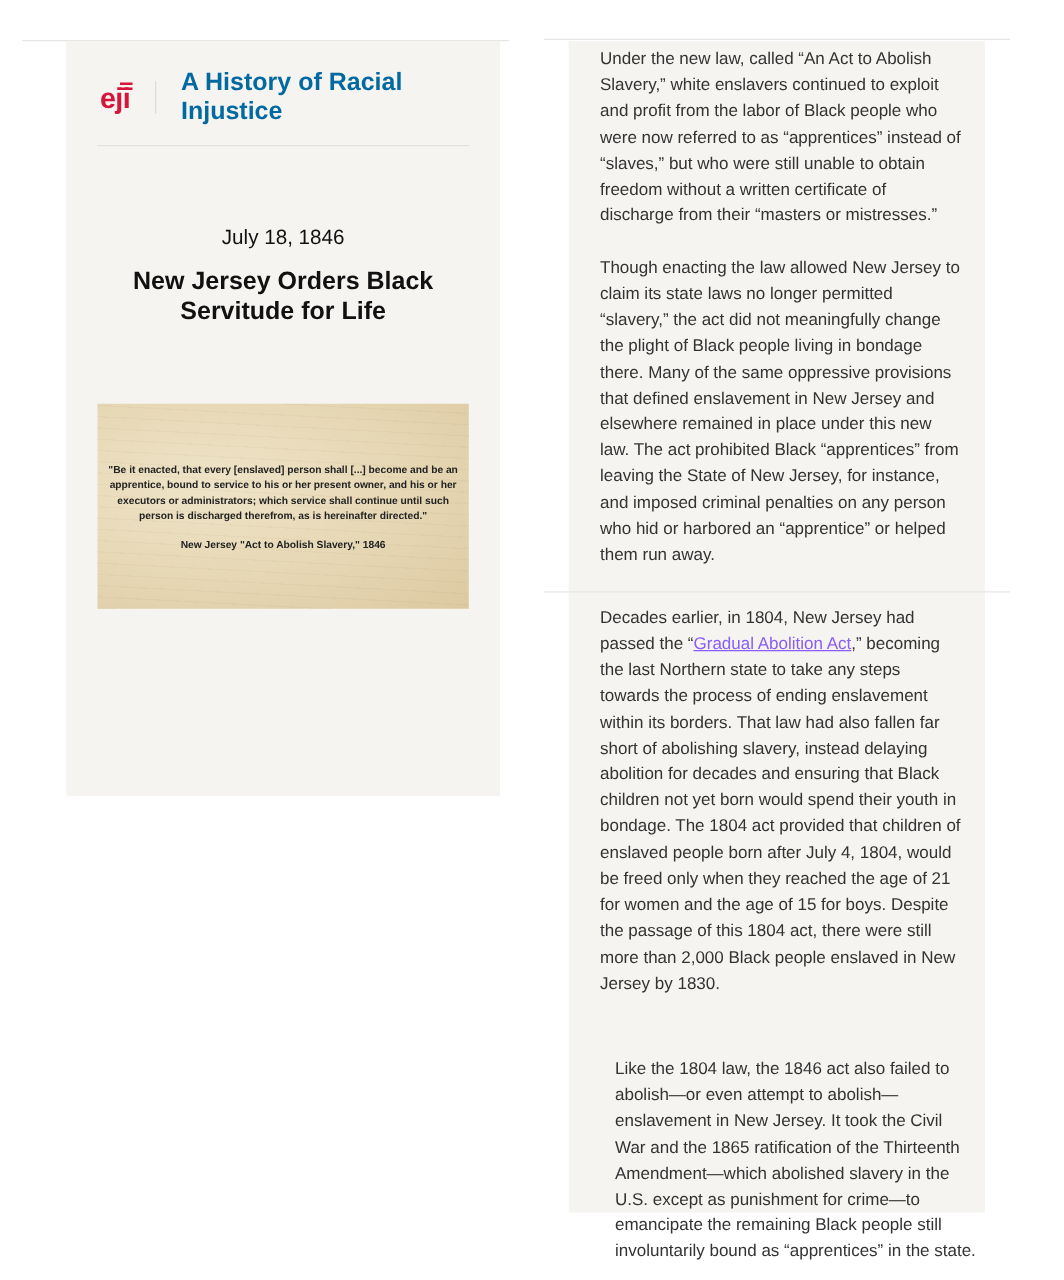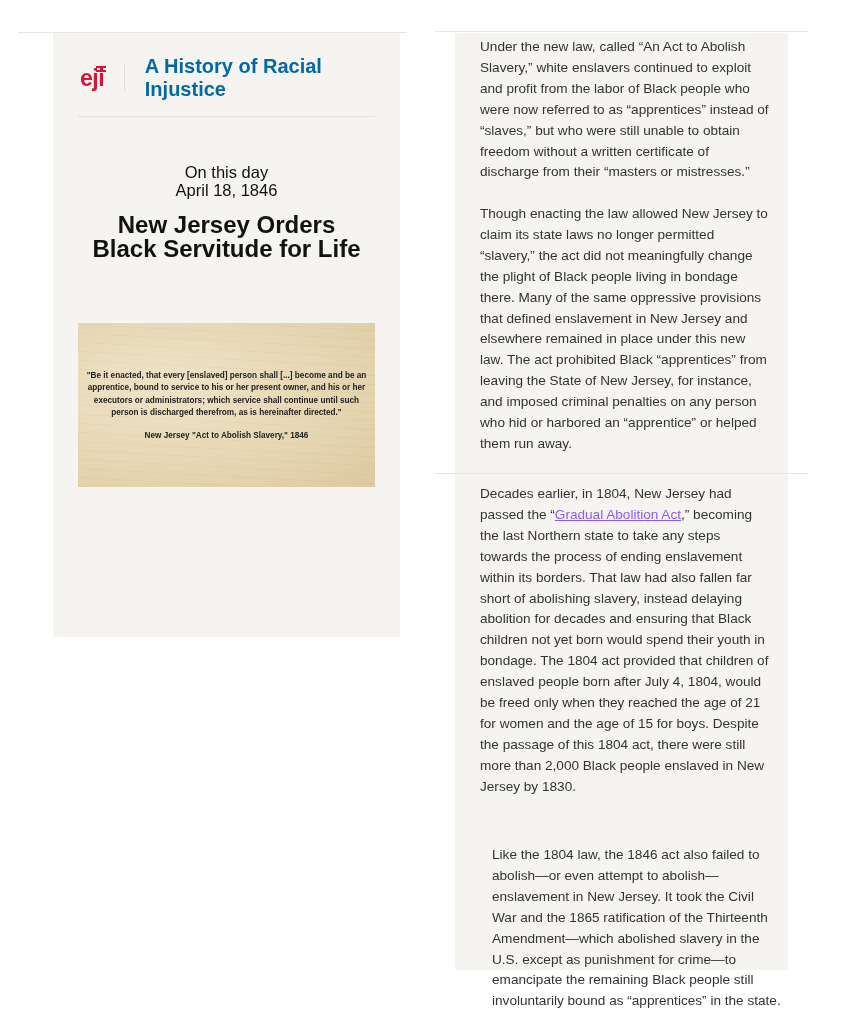--- a/index.html
+++ b/index.html
@@ -14,21 +14,21 @@
 
   .header { position: absolute; left: 25px; top: 30px; width: 297px; height: 30px; display: flex; align-items: center; }
   .logo { color: #d5153a; font-family: "Liberation Sans", sans-serif; font-weight: bold; font-size: 23px; letter-spacing: -0.5px; position: relative; width: 32px; height: 28px; }
   .logo .txt { position: absolute; left: 2px; top: 1px; }
   .logo .bar { position: absolute; left: 18px; width: 10px; height: 2px; background: #d5153a; }
   .vsep { width: 1px; height: 26px; background: #dddcd8; margin: 0 20px 0 18px; }
   .brand-title { font-weight: bold; font-size: 20px; color: #0369a1; }
   .header-rule { position: absolute; left: 25px; top: 83px; width: 297px; height: 1px; background: #e2e1dd; }
 
   .onday { position: absolute; left: 0; width: 347px; text-align: center; font-size: 16.5px; color: #111; line-height: 18px; }
-  .headline { position: absolute; left: 30px; top: 180px; width: 287px; text-align: center; font-weight: bold; font-size: 24px; color: #111; line-height: 24px; }
+  .headline { position: absolute; left: 30px; top: 180px; width: 287px; text-align: center; font-weight: bold; font-size: 20px; color: #111; line-height: 24px; }
 
   .quote-img {
     position: absolute; left: 25px; top: 290px; width: 297px; height: 164px;
     background:
       repeating-linear-gradient(3deg, rgba(150,120,80,0.06) 0 1px, transparent 1px 9px),
       radial-gradient(ellipse at 30% 40%, #efe4c8 0%, #e6d7b4 55%, #dcc9a1 100%);
     display: flex; flex-direction: column; align-items: center; justify-content: center;
   }
   .quote-text { width: 285px; text-align: center; font-weight: bold; font-size: 8.2px; line-height: 12.3px; color: #222; }
   .quote-cite { margin-top: 12px; text-align: center; font-weight: bold; font-size: 8.2px; color: #222; }
@@ -53,22 +53,21 @@
     <div class="logo">
       <span class="bar" style="top:2px;"></span>
       <span class="bar" style="top:6px;"></span>
       <span class="txt">eji</span>
     </div>
     <div class="vsep"></div>
     <div class="brand-title">A History of Racial Injustice</div>
   </div>
   <div class="header-rule"></div>
 
-  <div class="onday" style="top:130px;">On this day</div>
-  <div class="onday" style="top:148px;">April 18, 1846</div>
+  <div class="onday" style="top:148px;">July 18, 1846</div>
   <h1 class="headline" style="margin:0;">New Jersey Orders Black Servitude for Life</h1>
 
   <figure class="quote-img" style="margin:0;">
     <div class="quote-text">"Be it enacted, that every [enslaved] person shall [...] become and be an apprentice, bound to service to his or her present owner, and his or her executors or administrators; which service shall continue until such person is discharged therefrom, as is hereinafter directed."</div>
     <div class="quote-cite">New Jersey "Act to Abolish Slavery," 1846</div>
   </figure>
 
 </section>
 
 <section id="right-panel" class="panel">

